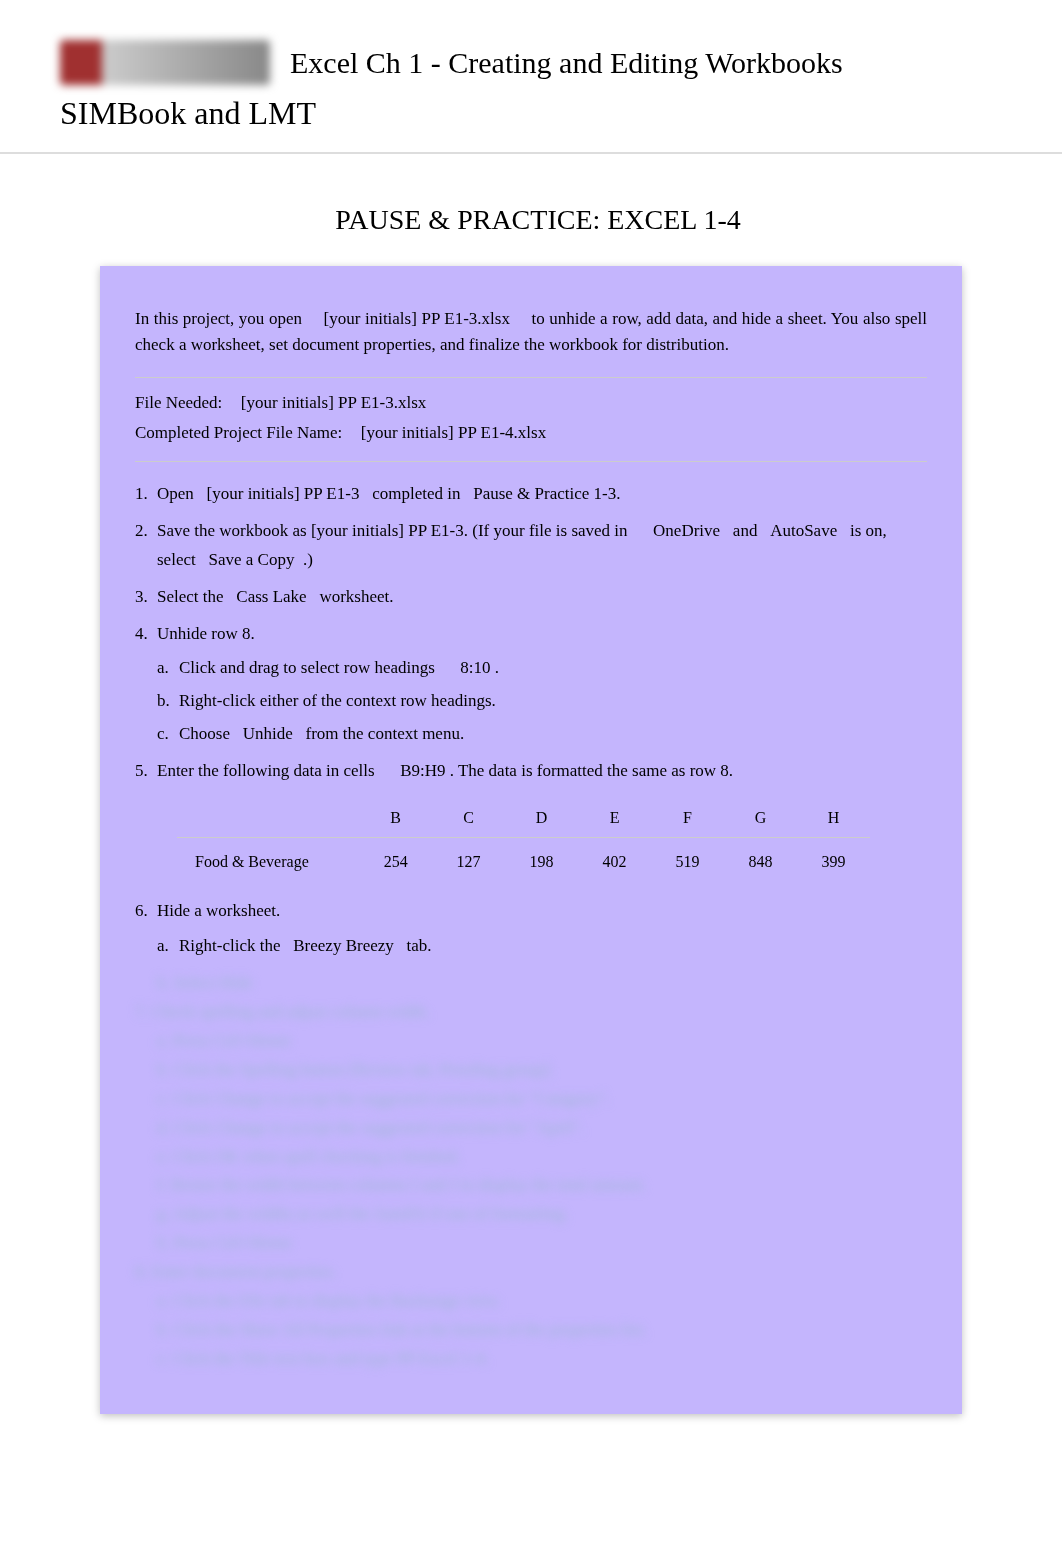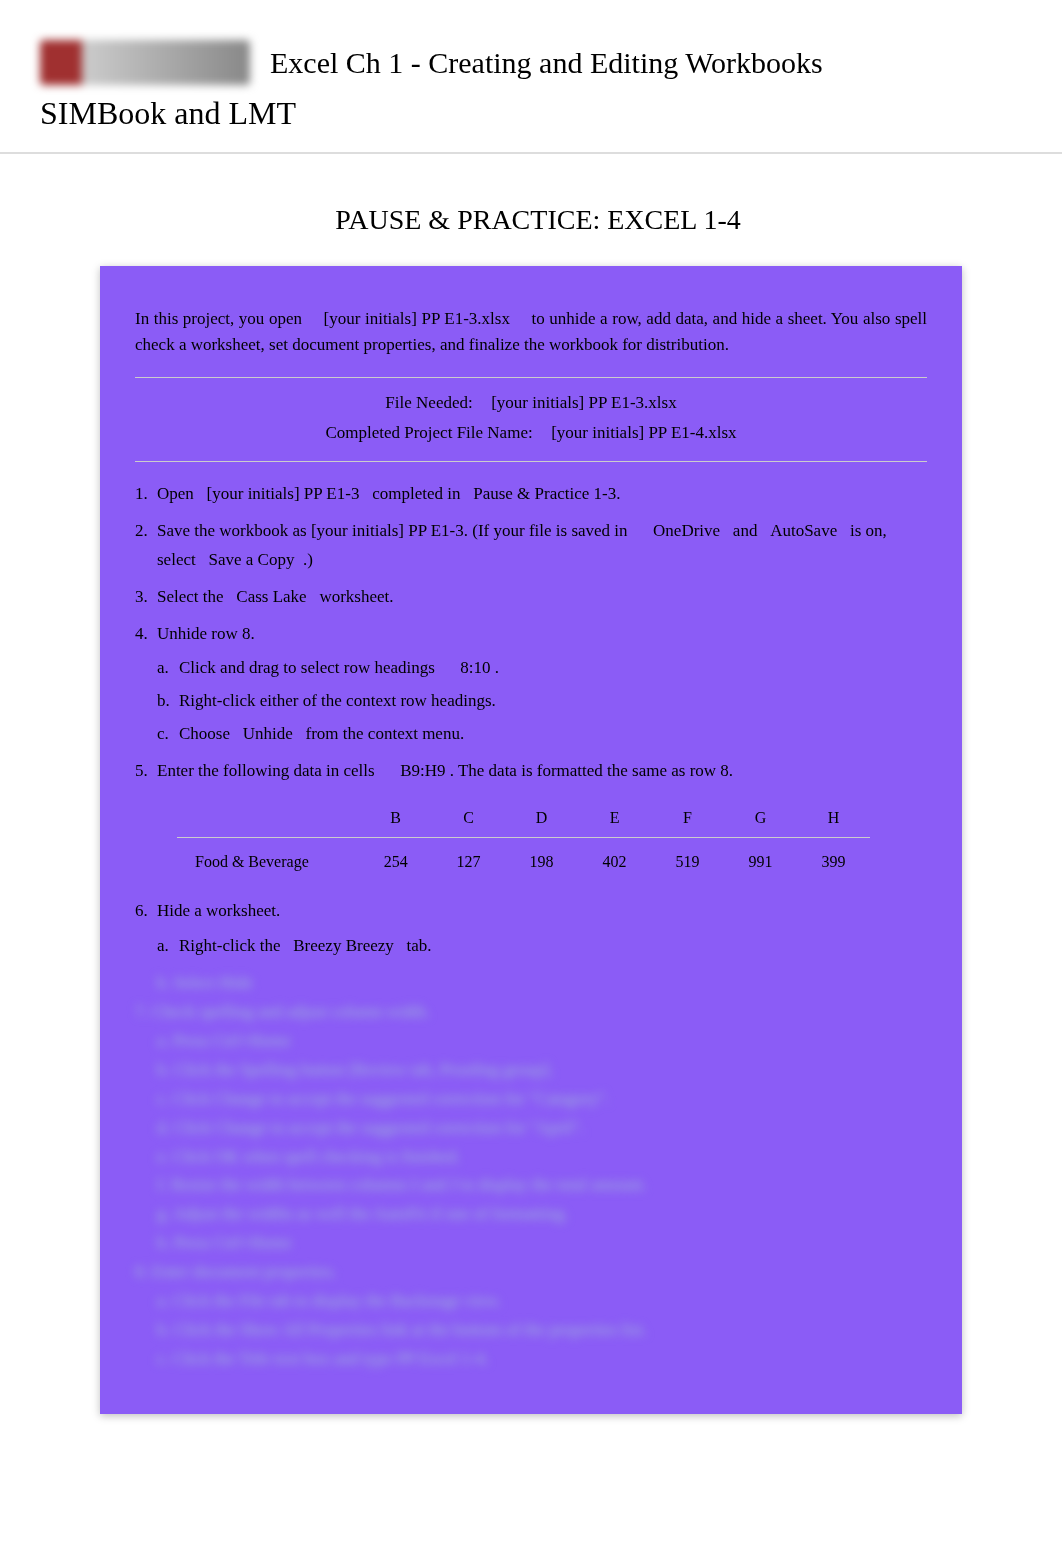--- a/index.html
+++ b/index.html
@@ -4,21 +4,21 @@
   <style>
     * { margin: 0; padding: 0; box-sizing: border-box; }
     body {
       font-family: Georgia, 'Times New Roman', serif;
       background: #fff;
       width: 1062px;
       margin: 0 auto;
       color: #000;
     }
     .header {
-      padding: 40px 40px 20px 40px;
+      padding: 40px 40px 20px 60px;
       border-bottom: 2px solid #ddd;
     }
     .header-top {
       display: flex;
       align-items: center;
       gap: 20px;
       margin-bottom: 10px;
     }
     .logo {
       width: 210px;
@@ -38,39 +38,39 @@
     .section-title {
       text-align: center;
       font-size: 28px;
       margin: 50px 0 30px 0;
       font-weight: normal;
       padding-left: 14px;
     }
     .page-wrap {
       margin: 0 100px 28px 100px;
       box-shadow: 0 2px 8px rgba(0,0,0,0.25);
-      background: #8b5cf6;
+      background: #c4b5fd;
       padding: 40px 35px;
       position: relative;
     }
     .intro {
       font-size: 17px;
       line-height: 1.5;
       margin-bottom: 20px;
       text-align: justify;
     }
     .file-block {
       border-top: 1px solid #ccc;
       border-bottom: 1px solid #ccc;
       padding: 12px 0;
       margin-bottom: 18px;
       font-size: 17px;
       line-height: 1.5;
     }
-    .file-row { margin-bottom: 4px; text-align: center; }
+    .file-row { margin-bottom: 4px; }
     ol.steps {
       list-style: none;
       counter-reset: step;
       font-size: 17px;
       line-height: 1.7;
     }
     ol.steps > li {
       counter-increment: step;
       margin-bottom: 8px;
       padding-left: 22px;
@@ -182,21 +182,21 @@
           </tr>
         </thead>
         <tbody>
           <tr>
             <td>Food &amp; Beverage</td>
             <td>254</td>
             <td>127</td>
             <td>198</td>
             <td>402</td>
             <td>519</td>
-            <td>991</td>
+            <td>848</td>
             <td>399</td>
           </tr>
         </tbody>
       </table>
     </li>
     <li>
       <span>Hide a worksheet.</span>
       <ol class="sub">
         <li><span>Right-click the  Breezy Breezy  tab.</span></li>
       </ol>

